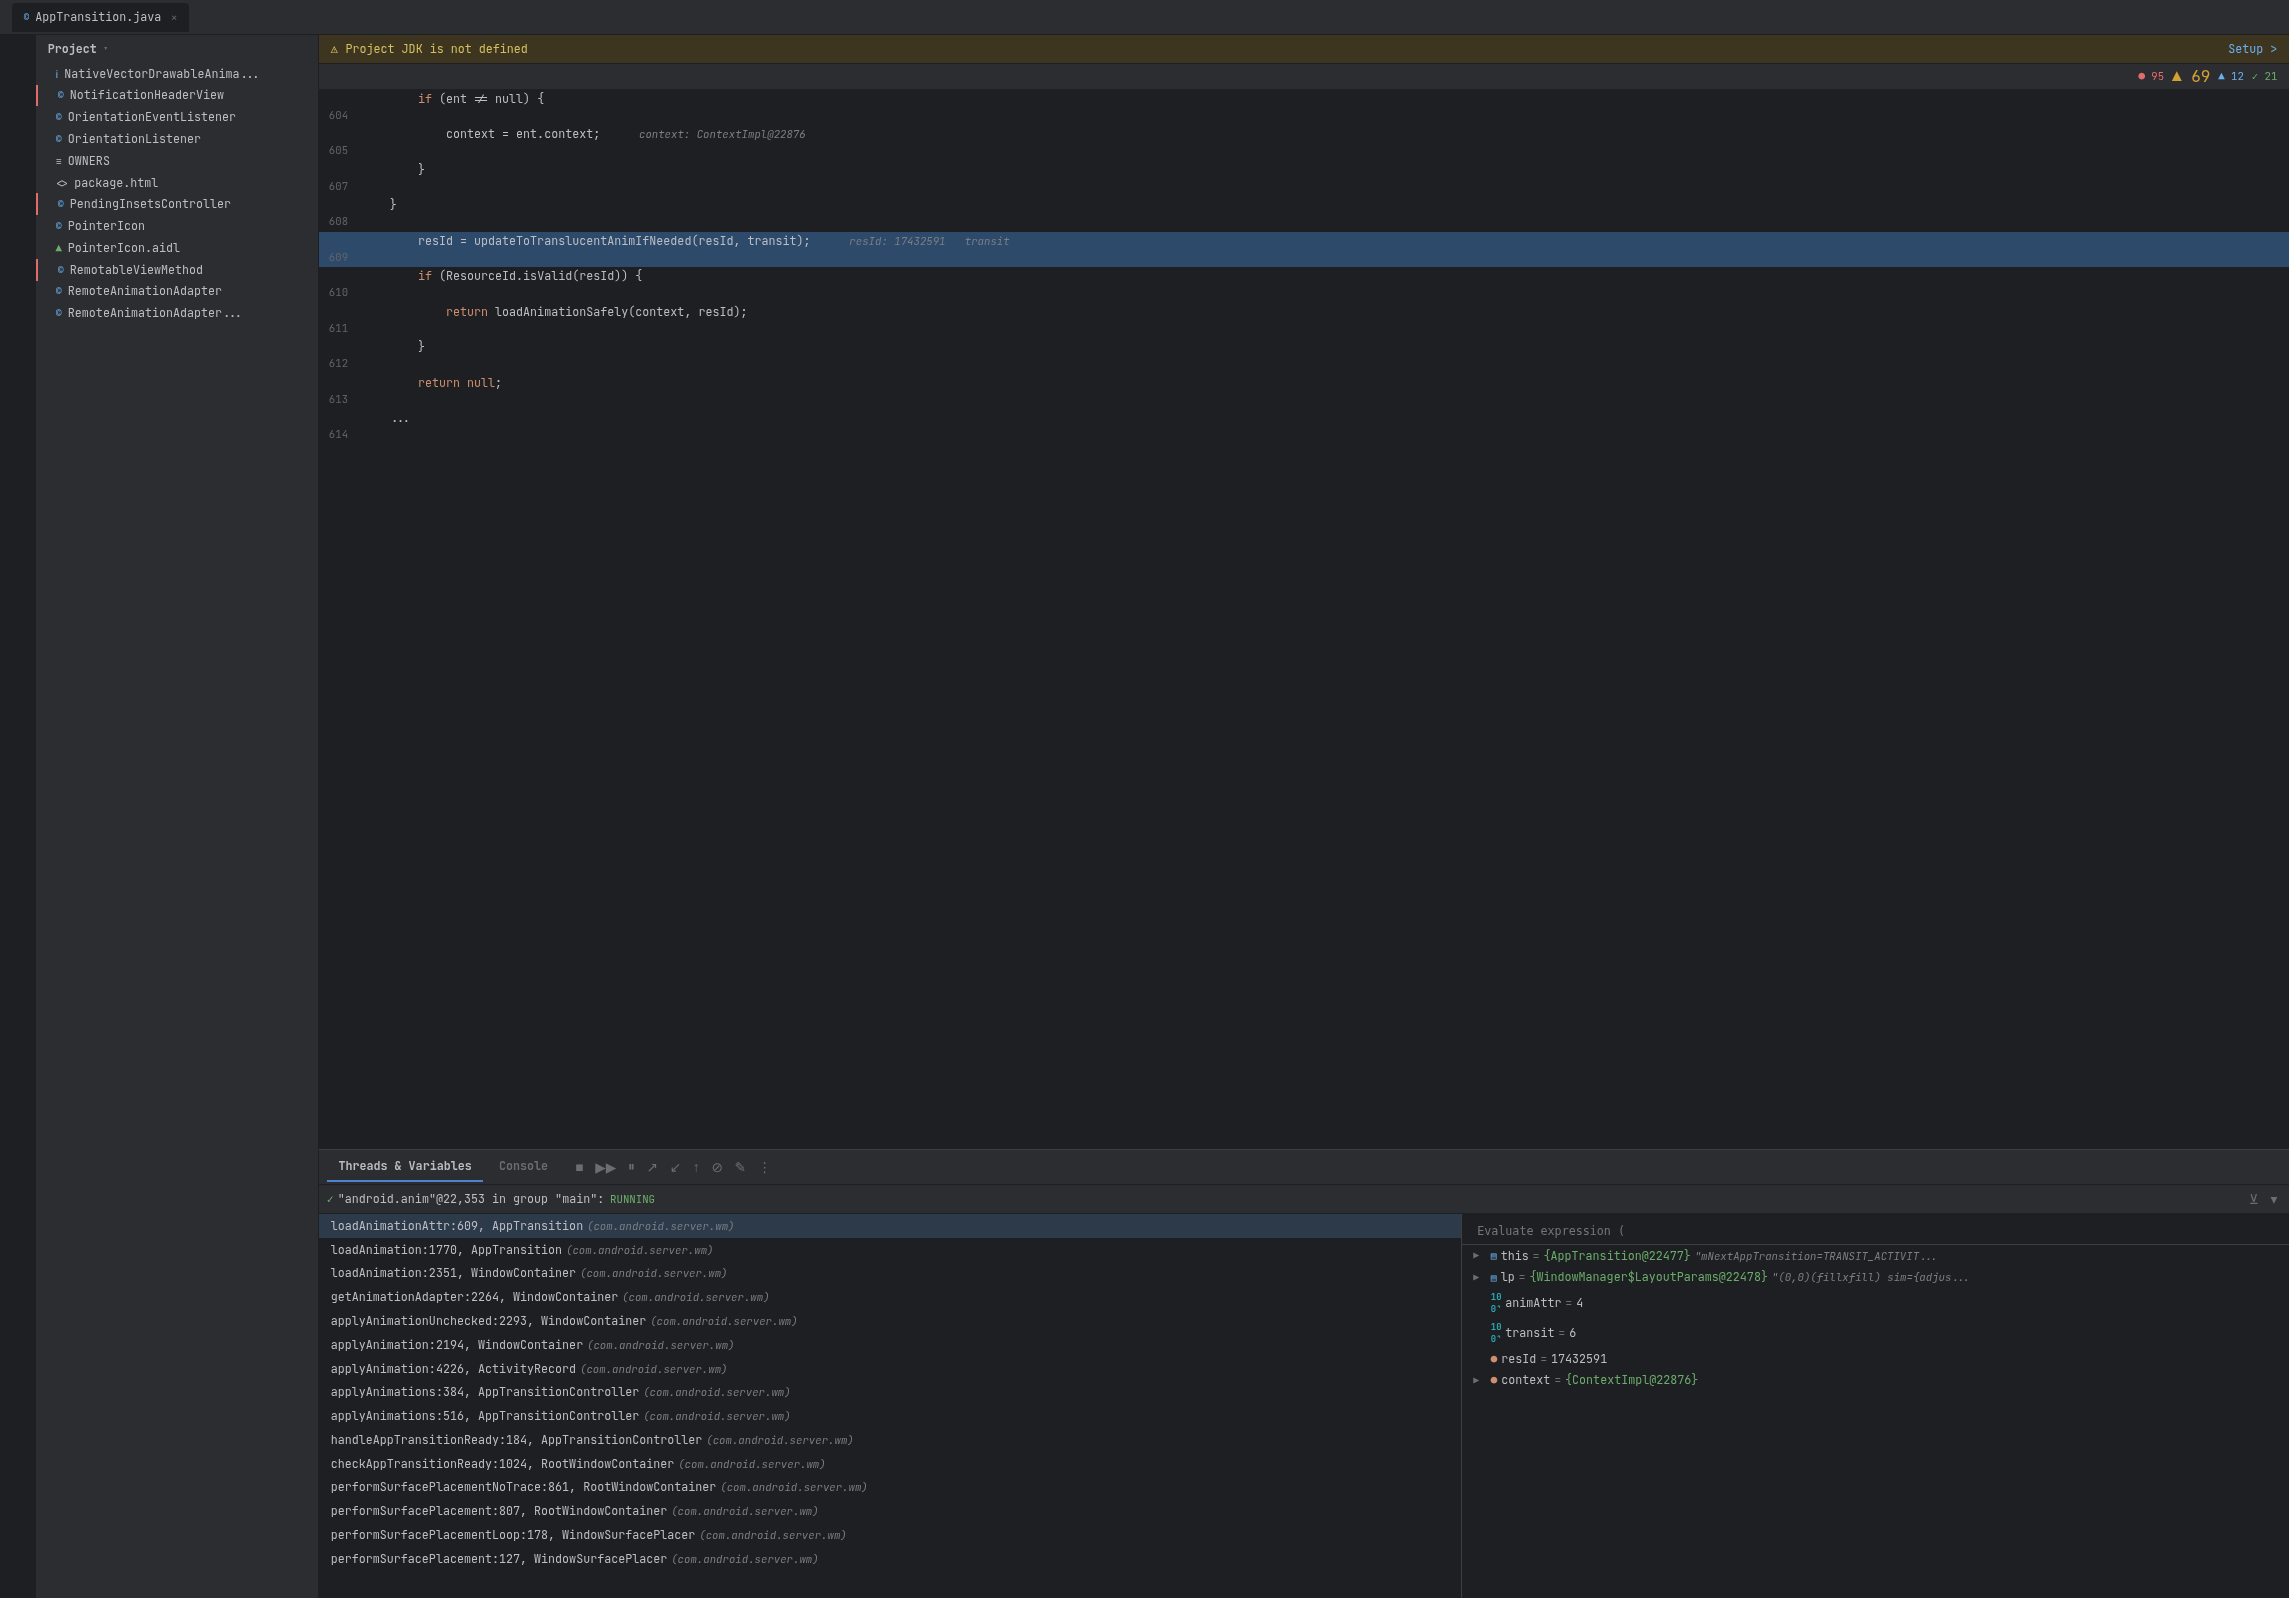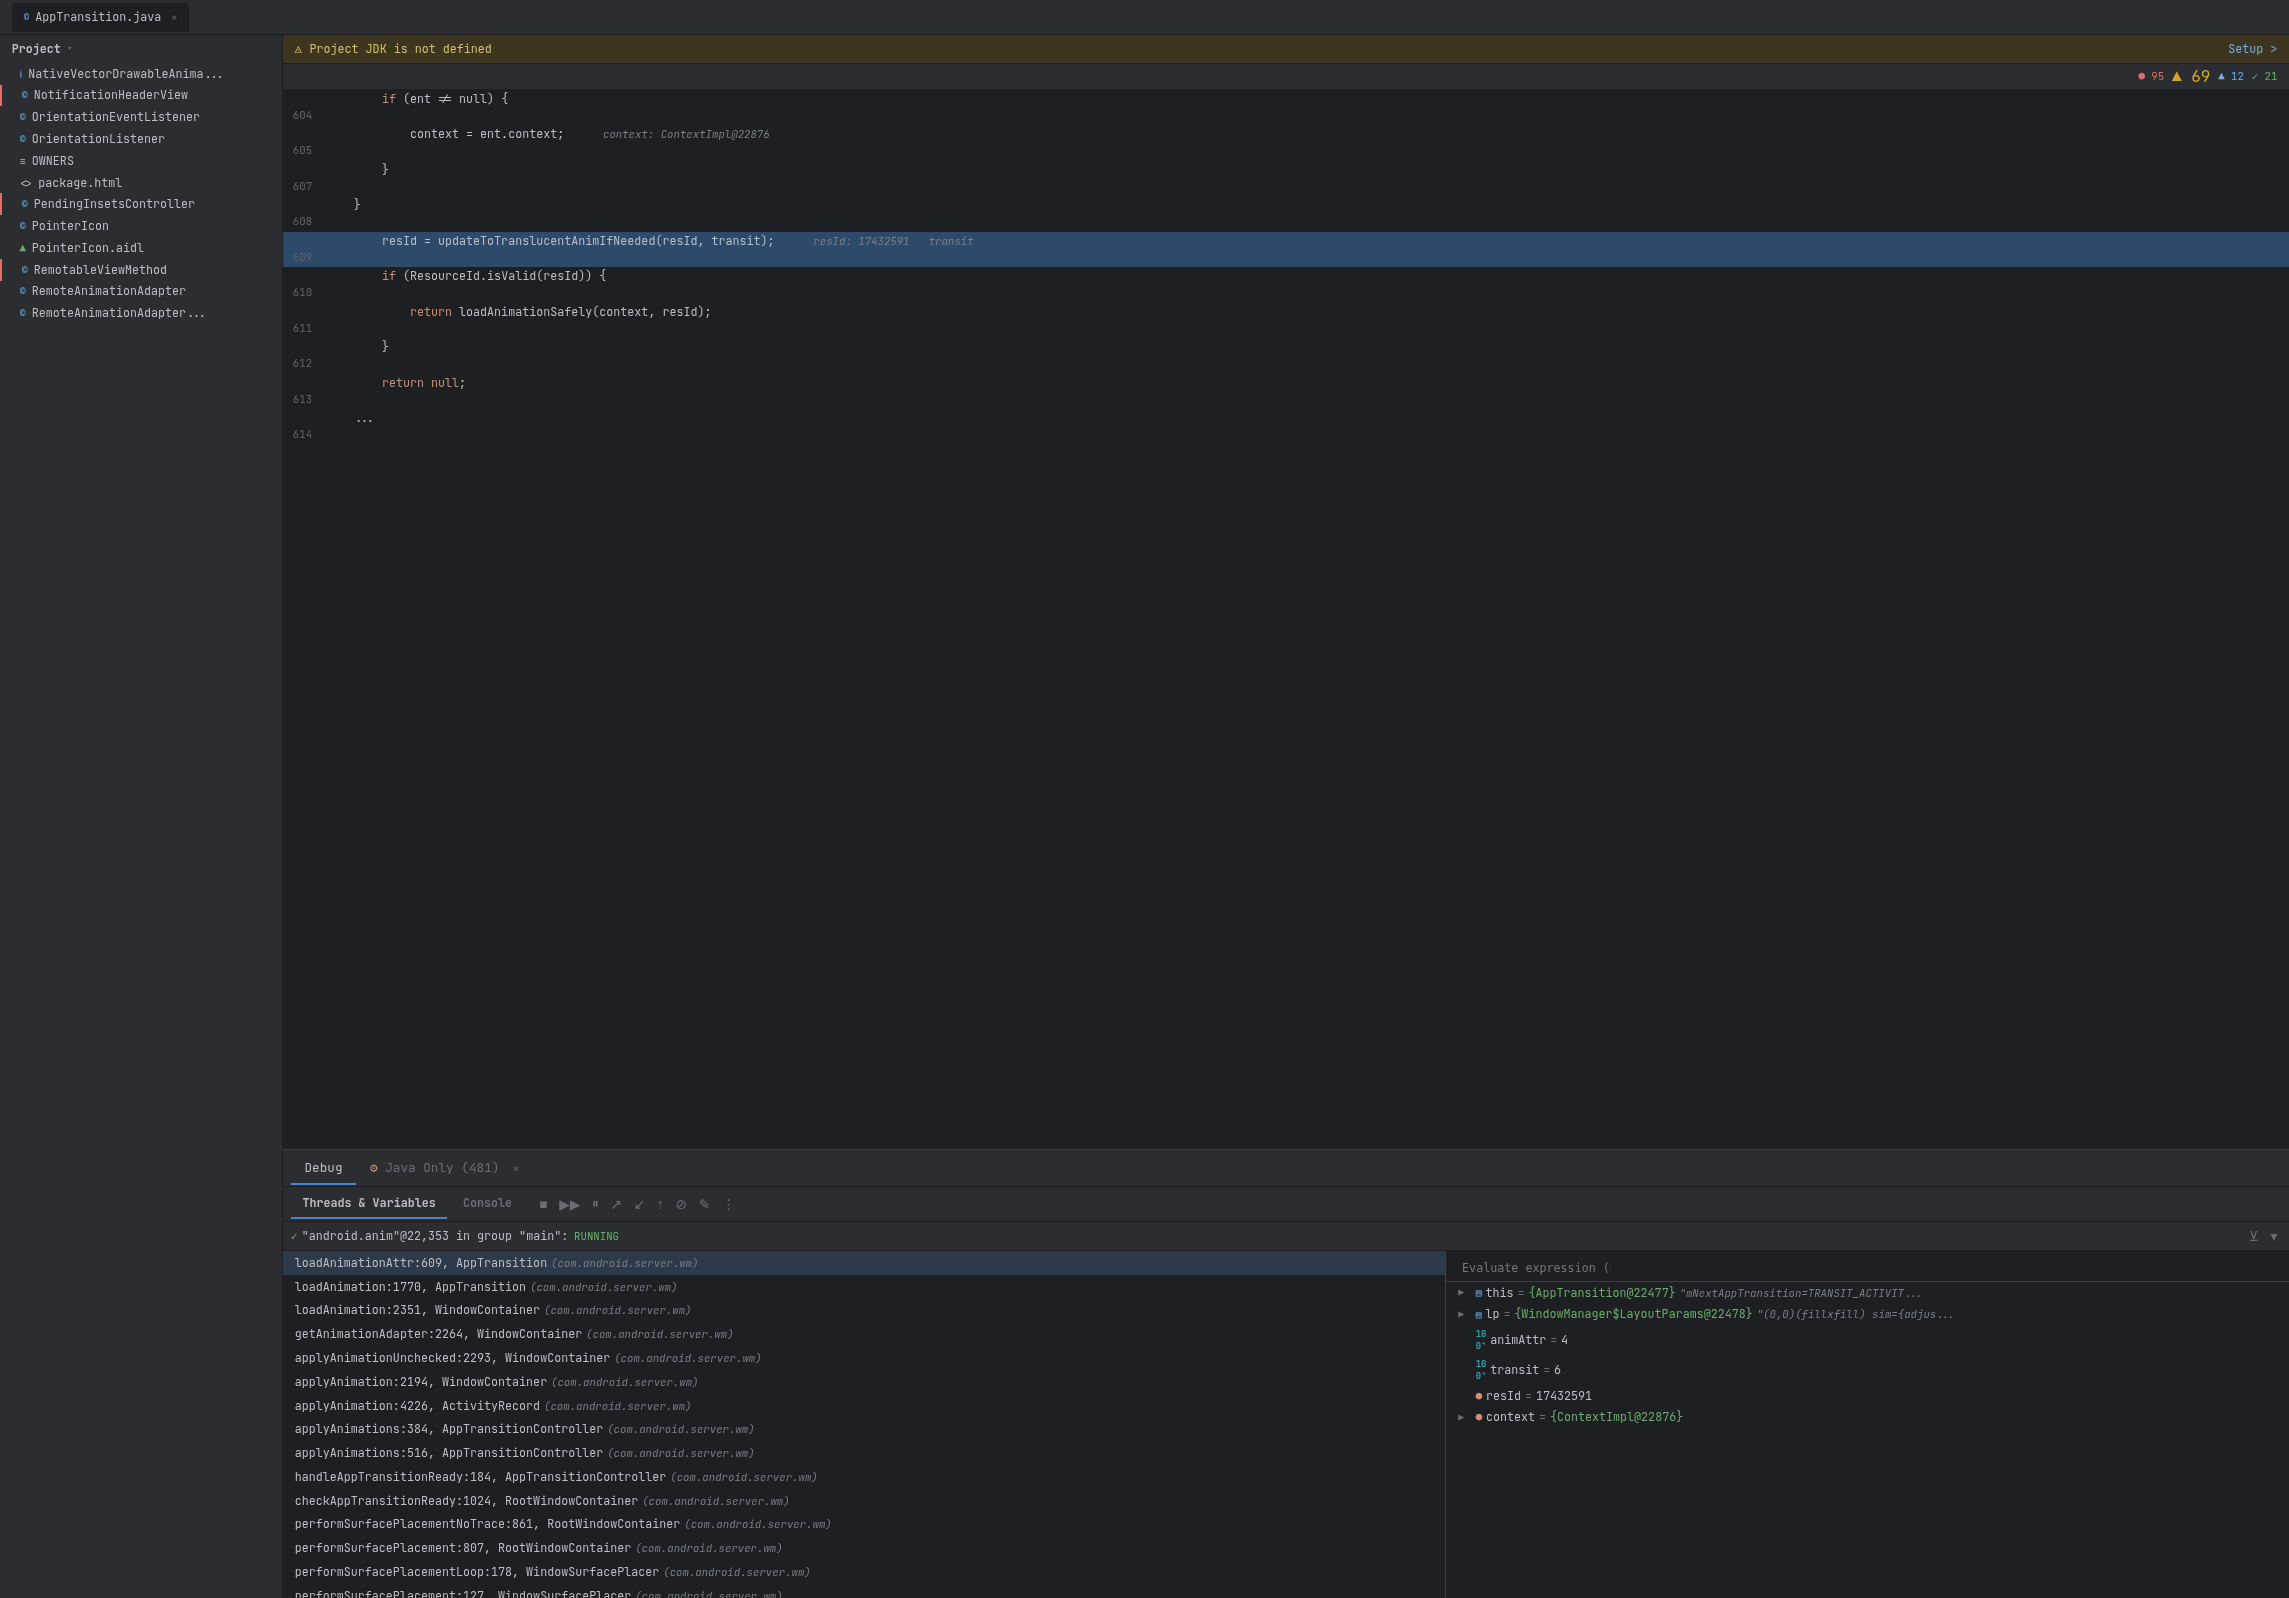--- a/index.html
+++ b/index.html
@@ -37,20 +37,21 @@
       height: 29px;
     }
     .tab .tab-icon { color: #6bafed; font-size: 9.8px; }
     .tab .close-btn { color: #6b6d73; font-size: 9.8px; margin-left: 3.9px; cursor: pointer; }
 
     
     .main-area {
       display: flex;
       flex: 1;
       overflow: hidden;
+      padding-left: 36px;
     }
 
     
     .sidebar {
       width: 283px;
       background: #2b2d30;
       border-right: 1px solid #1e1f22;
       overflow-y: auto;
       flex-shrink: 0;
     }
@@ -439,30 +440,20 @@
       </div>
 
       <div class="code-line">
         <span class="line-num">614</span>
         <span class="line-content">    <span class="var">...</span></span>
       </div>
     </div>
 
     <div class="debug-panel">
 
-      <div class="debug-main-tabs">
-        <div class="debug-main-tab active">
-          <span>Debug</span>
-        </div>
-        <div class="debug-main-tab">
-          <span class="thread-icon">⚙</span>
-          <span> Java Only (481)</span>
-          <span class="debug-main-tab-close">✕</span>
-        </div>
-      </div>
 
       <div class="debug-tabs-bar">
         <div class="debug-tab active">
           <span>Threads &amp; Variables</span>
         </div>
         <div class="debug-tab">
           <span>Console</span>
         </div>
 
         <div style="margin-left:7.8px; display:flex; gap:3.9px; align-items:center;">

